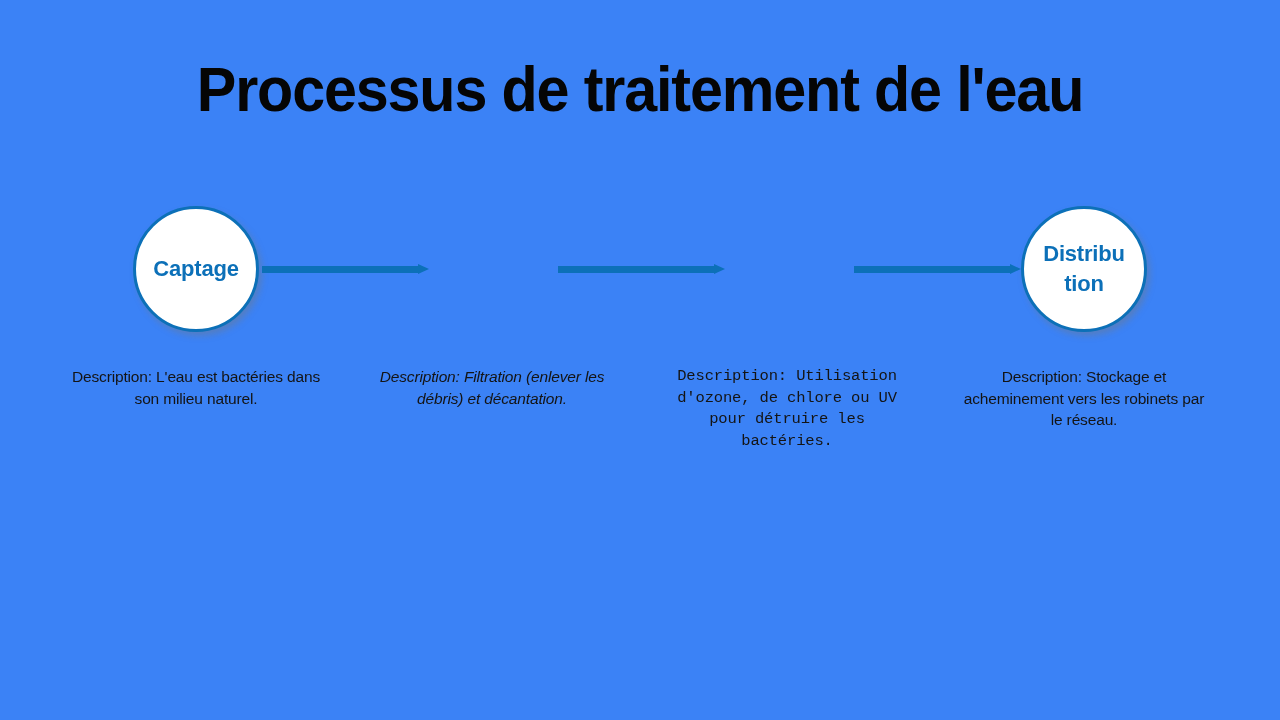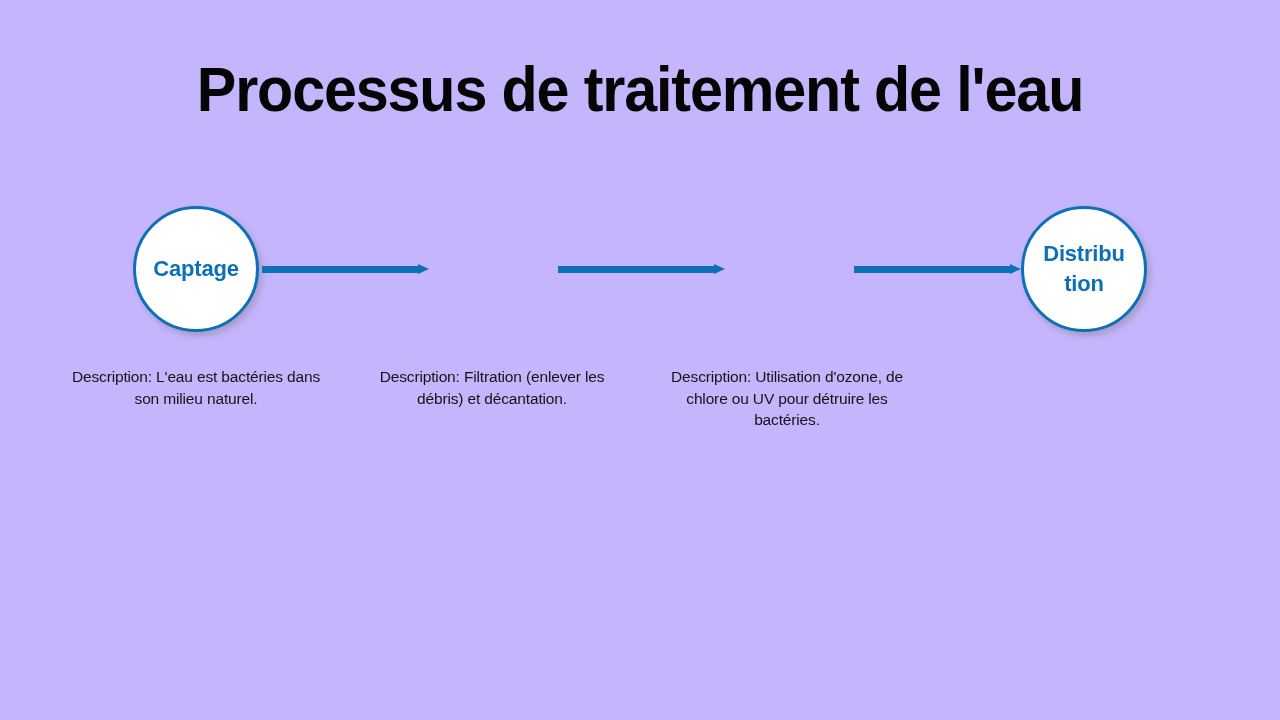--- a/index.html
+++ b/index.html
@@ -10,21 +10,21 @@
     width: 1280px;
     height: 720px;
     background: #ffffff;
     font-family: "Liberation Sans", sans-serif;
     overflow: hidden;
   }
   .slide {
     position: relative;
     width: 1280px;
     height: 720px;
-    background: #c4b5fd;
+    background: #3b82f6;
   }
 
   
   .slide-title {
     position: absolute;
     left: 0;
     top: 58px;
     width: 1280px;
     text-align: center;
     font-family: "Liberation Sans", sans-serif;
@@ -120,22 +120,22 @@
     top: 366px;
     width: 252px;
     text-align: center;
     font-family: "Liberation Sans", sans-serif;
     font-size: 15.5px;
     line-height: 21.5px;
     color: #141414;
     letter-spacing: -0.15px;
   }
   .desc-1 { left: 70px; }
-  .desc-2 { left: 366px; }
-  .desc-3 { left: 661px; }
+  .desc-2 { left: 366px; font-style: italic; }
+  .desc-3 { left: 661px; font-family: Liberation Mono, monospace; }
   .desc-4 { left: 958px; }
 </style>
 </head>
 <body>
 
 <div class="slide">
 
   <div class="slide-title">Processus de traitement de l'eau</div>
 
   <div class="flow">
@@ -164,15 +164,16 @@
       <div class="shaft"></div>
       <div class="head"></div>
     </div>
 
     <div class="desc desc-1">Description: L'eau est bactéries dans son milieu naturel.</div>
 
     <div class="desc desc-2">Description: Filtration (enlever les débris) et décantation.</div>
 
     <div class="desc desc-3">Description: Utilisation d'ozone, de chlore ou UV pour détruire les bactéries.</div>
 
+    <div class="desc desc-4">Description: Stockage et acheminement vers les robinets par le réseau.</div>
 
   </div>
 </div>
 
 </body></html>

